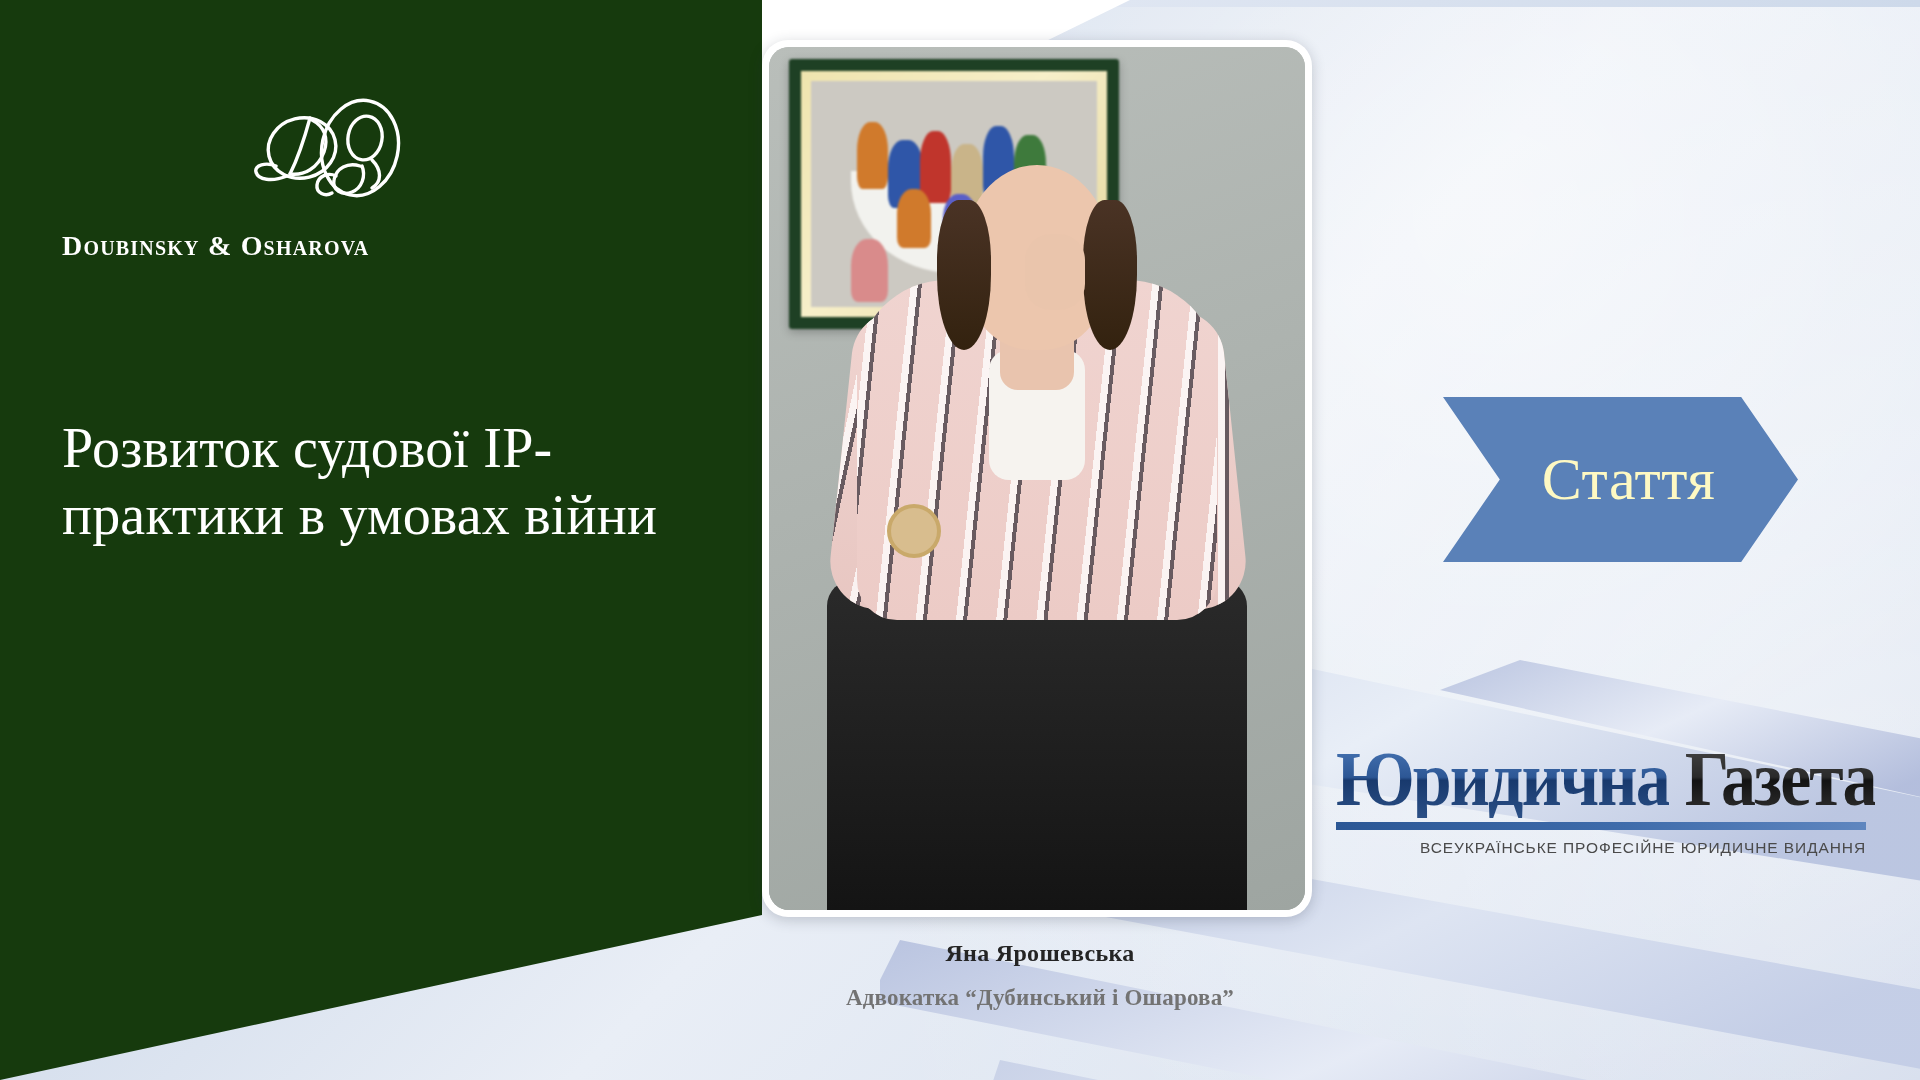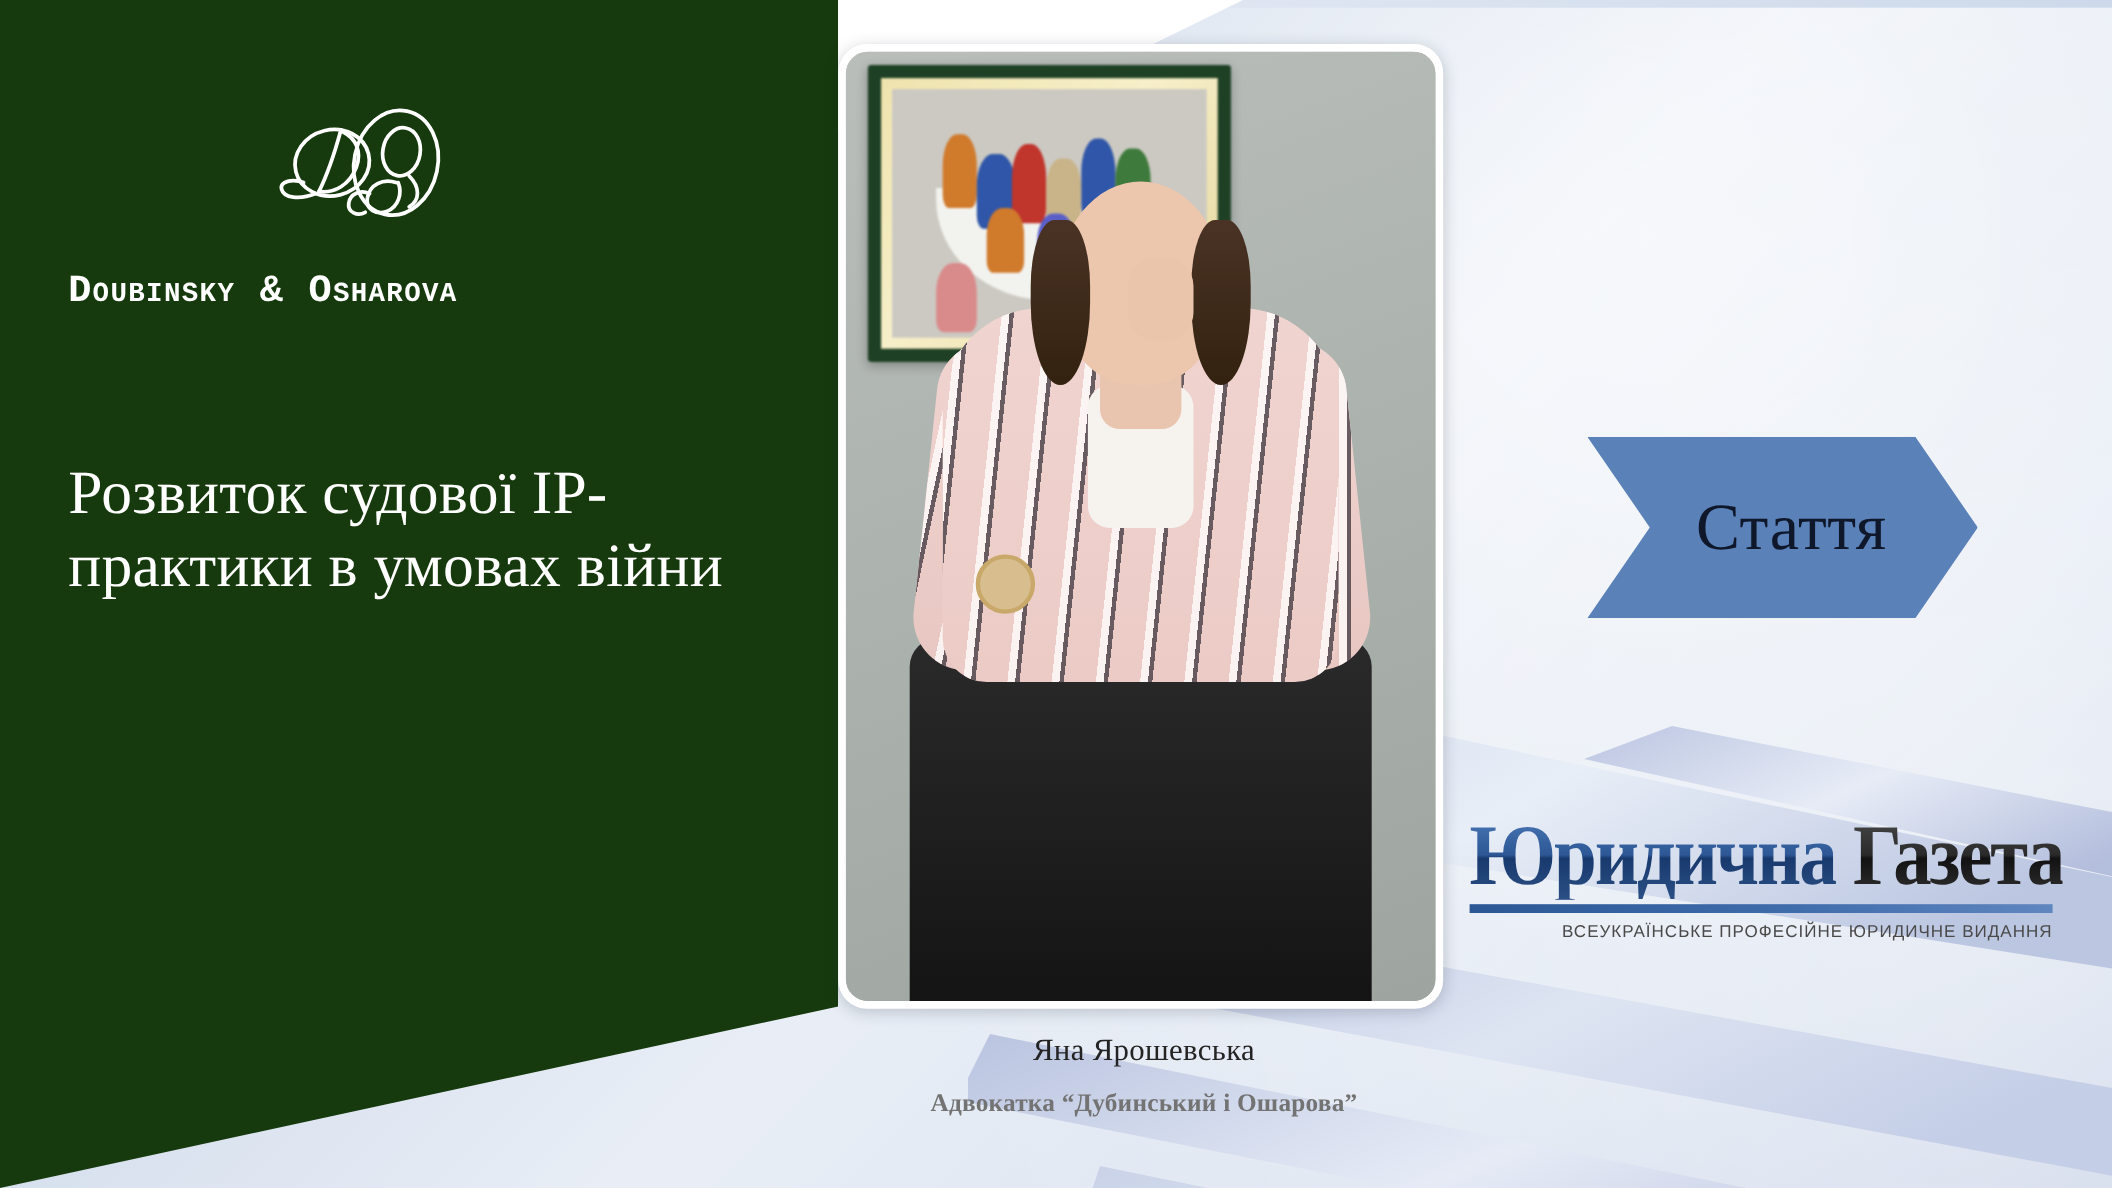--- a/index.html
+++ b/index.html
@@ -76,24 +76,23 @@
     top: 96px;
     width: 540px;
     z-index: 6;
   }
   .logo-mark {
     width: 200px;
     height: 130px;
     margin-left: 170px;
   }
   .logo-wordmark {
-    margin-top: 14px;
     color: #ffffff;
-    font-family: Liberation Mono, monospace;
-    font-size: 35px;
+    font-family: Liberation Serif, serif;
+    font-size: 28px;
     font-weight: 700;
     letter-spacing: 1.2px;
     font-variant: small-caps;
     text-align: left;
     white-space: nowrap;
   }
 
   
   .headline {
     position: absolute;
@@ -297,22 +296,22 @@
     position: absolute;
     left: 700px;
     top: 940px;
     width: 680px;
     text-align: center;
     z-index: 9;
   }
   .caption-name {
     color: #242424;
     font-family: "Liberation Serif", serif;
-    font-size: 28px;
-    font-weight: 400;
+    font-size: 24px;
+    font-weight: 700;
     letter-spacing: 0.3px;
   }
   .caption-role {
     margin-top: 18px;
     color: #737373;
     font-family: "Liberation Serif", serif;
     font-size: 23px;
     font-weight: 700;
     letter-spacing: 0.2px;
   }
@@ -325,21 +324,21 @@
     width: 355px;
     height: 165px;
     background: #5a81b8;
     clip-path: polygon(0 0, 84% 0, 100% 50%, 84% 100%, 0 100%, 16% 50%);
     display: flex;
     align-items: center;
     justify-content: center;
     z-index: 7;
   }
   .chevron-label {
-    color: #0f172a;
+    color: #fef9c3;
     font-family: "Liberation Serif", serif;
     font-size: 60px;
     letter-spacing: 0.5px;
     margin-left: 16px;
   }
 
   
   .gazeta {
     position: absolute;
     left: 1336px;

